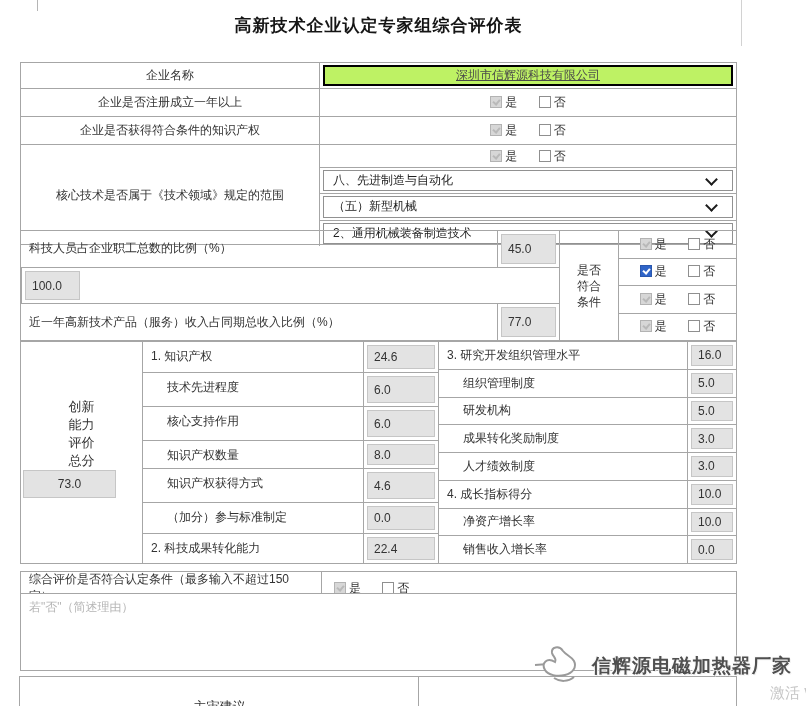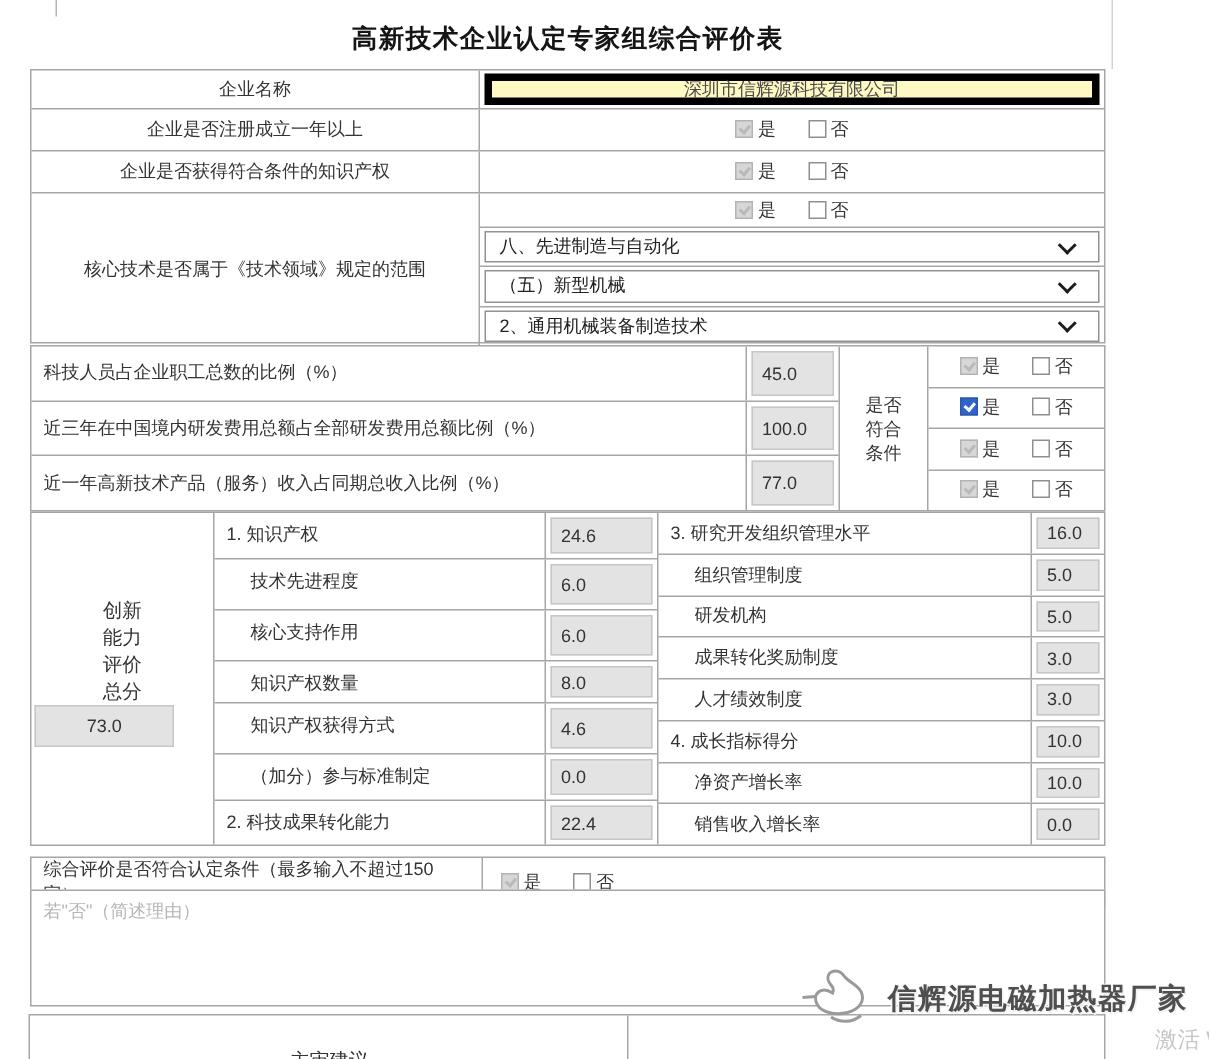--- a/index.html
+++ b/index.html
@@ -8,21 +8,21 @@
   .abs { position:absolute; box-sizing:border-box; }
   .tbl { border:1px solid #a6a6a6; }
   .row { display:flex; box-sizing:border-box; align-items:stretch; }
   .row + .row { border-top:1px solid #a6a6a6; }
   .bl { border-left:1px solid #a6a6a6; }
   .cell { box-sizing:border-box; position:relative; }
   .center { display:flex; align-items:center; justify-content:center; }
   .vcenter { display:flex; align-items:center; }
   .title { font-size:17px; font-weight:bold; color:#151515; text-align:center; letter-spacing:1px; }
   .graybox { background:#e3e3e3; border:1px solid #c6c6c6; box-sizing:border-box; }
-  .companybox { background:#fef9c3; border:5px solid #000000; box-sizing:border-box; color:#4a4a4a; }
+  .companybox { background:#bef264; border:2px solid #000000; box-sizing:border-box; color:#4a4a4a;text-decoration:underline; }
   
   .cb { width:12px; height:12px; border:1px solid #8f8f8f; background:#fff; display:inline-block;
         position:relative; vertical-align:-2px; box-sizing:border-box; cursor:pointer; }
   .cb-gray { background:#d7d7d7; border-color:#b3b3b3; }
   .cb-gray::after { content:''; position:absolute; left:2px; top:2px; width:5px; height:3px;
         border-left:2px solid #b9b9b9; border-bottom:2px solid #b9b9b9; transform:rotate(-50deg); }
   .cb-blue { background:#2f64c8; border-color:#2a57ad; }
   .cb-blue::after { content:''; position:absolute; left:2px; top:2px; width:5px; height:3px;
         border-left:2px solid #ffffff; border-bottom:2px solid #ffffff; transform:rotate(-50deg); }
   .cl { margin-left:3px; color:#333; }
@@ -52,21 +52,21 @@
 </head>
 <body>
 
 <div class="page">
 
   <div class="abs artifact" style="left:37px;top:0;width:1px;height:11px"></div>
   <div class="abs" style="left:741px;top:0;width:1px;height:46px;background:#d2d2d2"></div>
 
   <div class="abs title" style="left:20px;top:14px;width:717px">高新技术企业认定专家组综合评价表</div>
 
-  <div class="abs tbl" style="left:20px;top:46px;width:717px;height:183px">
+  <div class="abs tbl" style="left:20px;top:62px;width:717px;height:183px">
     <div class="row" style="height:25px">
       <div class="cell center" style="width:298px">企业名称</div>
       <div class="cell bl" style="flex:1;padding:2px 3px">
         <div class="companybox center" style="height:100%">深圳市信辉源科技有限公司</div>
       </div>
     </div>
     <div class="row" style="height:28px">
       <div class="cell center" style="width:298px">企业是否注册成立一年以上</div>
       <div class="cell bl center" style="flex:1">
         <span>
@@ -117,21 +117,20 @@
 
   <div class="abs tbl" style="left:20px;top:230px;width:717px;height:111px;display:flex">
     <div style="flex:1;display:flex;flex-direction:column">
       <div class="row" style="flex:1">
         <div class="cell vcenter" style="flex:1;padding-left:8px">科技人员占企业职工总数的比例（%）</div>
         <div class="cell valcell" style="width:62px">
             <div class="graybox valbox">45.0</div>
           </div>
       </div>
       <div class="row" style="flex:1">
-        <div class="cell vcenter" style="flex:1;padding-left:8px">近三年在中国境内研发费用总额占全部研发费用总额比例（%）</div>
         <div class="cell valcell" style="width:62px">
             <div class="graybox valbox">100.0</div>
           </div>
       </div>
       <div class="row" style="flex:1">
         <div class="cell vcenter" style="flex:1;padding-left:8px">近一年高新技术产品（服务）收入占同期总收入比例（%）</div>
         <div class="cell valcell" style="width:62px">
             <div class="graybox valbox">77.0</div>
           </div>
       </div>

